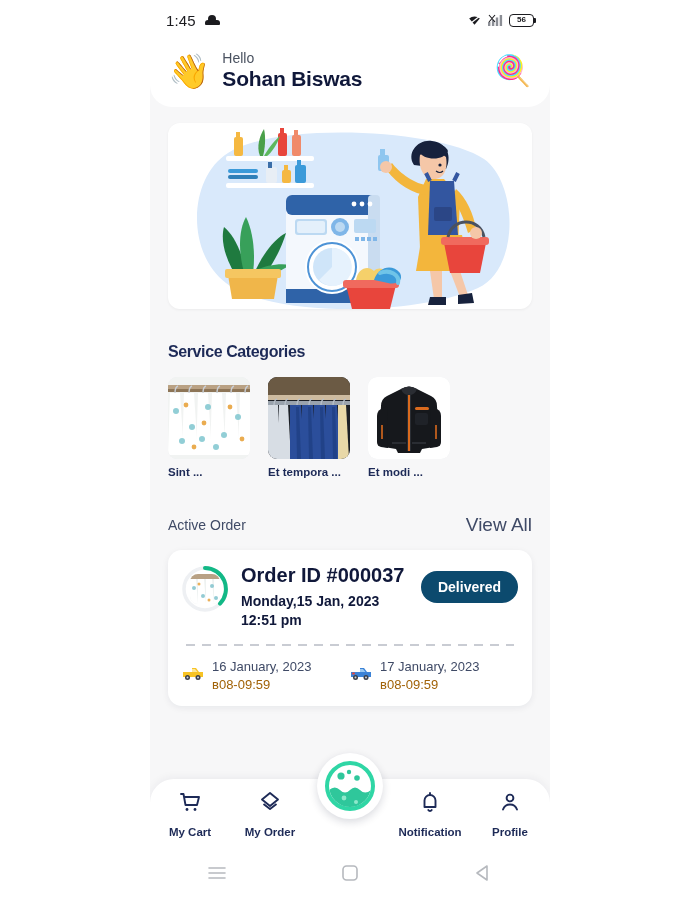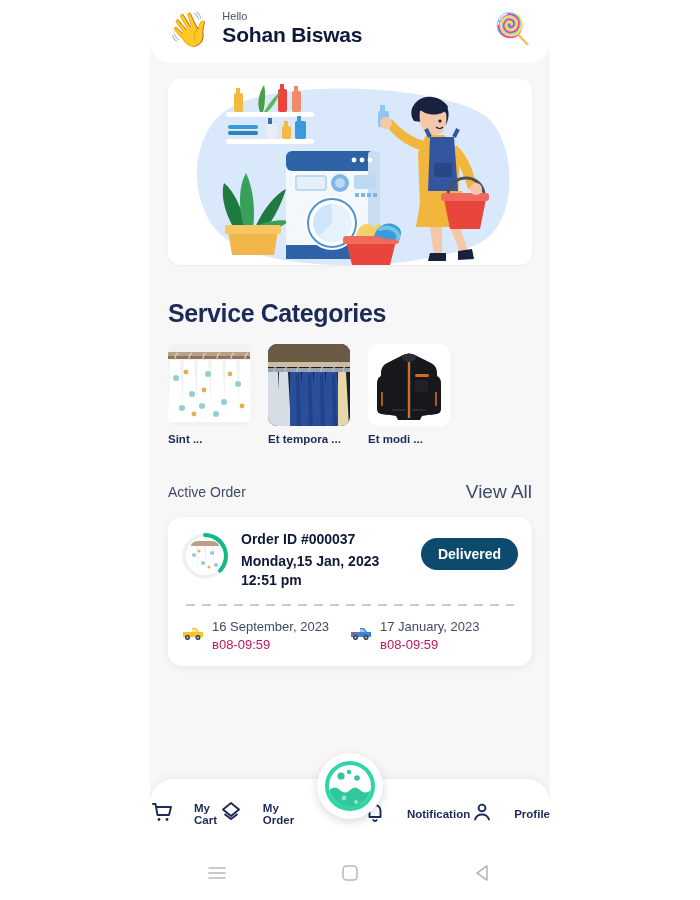--- a/index.html
+++ b/index.html
@@ -43,35 +43,35 @@
   .battery span{ font-size:8px; font-weight:bold; color:#1b1b1f; line-height:1; }
 
   
   .header{
     background:#ffffff; padding:10px 18px 16px 18px;
     display:flex; align-items:center; gap:12px;
     border-radius:0 0 22px 22px;
   }
   .wave-emoji{ font-size:34px; line-height:1; }
   .greet{ flex:1; }
-  .greet-hello{ font-size:11px; color:#4a5260; margin-bottom:1px; }
+  .greet-hello{ font-size:14px; color:#4a5260; margin-bottom:1px; }
   .greet-name{ font-size:21px; font-weight:bold; color:#10183a; letter-spacing:-.2px; }
   .lolly-emoji{ font-size:30px; line-height:1; }
 
   
   .hero{
     margin:16px 18px 0 18px; height:186px; background:#ffffff;
     border-radius:12px; overflow:hidden; position:relative;
     box-shadow:0 1px 3px rgba(0,0,0,.05);
   }
   .hero svg{ display:block; width:100%; height:100%; }
 
   
   .sec-title{
-    margin:34px 18px 0 18px; font-size:25px; font-weight:bold;
+    margin:34px 18px 0 18px; font-size:16px; font-weight:bold;
     color:#1d2a57; letter-spacing:-.4px;
   }
 
   
   .cats{ display:flex; gap:18px; margin:16px 18px 0 18px; }
   .cat{ width:82px; }
   .cat-img{
     width:82px; height:82px; border-radius:9px; overflow:hidden;
     background:#e9ecef; position:relative;
   }
@@ -91,47 +91,47 @@
 
   
   .order-card{
     margin:14px 18px 0 18px; background:#ffffff; border-radius:14px;
     padding:14px 14px 12px 14px; box-shadow:0 2px 7px rgba(16,24,58,.07);
   }
   .oc-top{ display:flex; align-items:flex-start; gap:13px; }
   .oc-thumb{ position:relative; width:46px; height:46px; flex:none; margin-top:2px; }
   .oc-thumb svg{ position:absolute; inset:0; width:46px; height:46px; }
   .oc-info{ flex:1; min-width:0; }
-  .oc-id{ font-size:14px; font-weight:bold; color:#10183a; margin-bottom:5px; }
+  .oc-id{ font-size:20px; font-weight:bold; color:#10183a; margin-bottom:5px; }
   .oc-date{ font-size:14px; font-weight:bold; color:#10183a; line-height:1.35; }
   .oc-badge{
     flex:none; margin-top:7px; background:#0c4a6e; color:#ffffff;
     font-size:14px; font-weight:bold; border-radius:20px; padding:8px 17px;
     white-space:nowrap;
   }
   .oc-sep{
     margin:14px 4px 12px 4px; height:2px;
     background-image:repeating-linear-gradient(to right,#c9ccd3 0 9px,transparent 9px 16px);
   }
   .oc-bottom{ display:flex; }
   .oc-leg{ flex:1; display:flex; align-items:center; gap:8px; }
   .oc-leg-emoji{ font-size:17px; line-height:1; }
   .oc-leg-date{ font-size:13px; color:#3f4a66; line-height:1.4; }
-  .oc-leg-time{ font-size:13px; color:#be185d; line-height:1.4; }
+  .oc-leg-time{ font-size:13px; color:#a16207; line-height:1.4; }
 
   
   .navwrap{ position:absolute; left:0; bottom:55px; width:400px; height:92px; }
   .navbar{
     position:absolute; left:0; bottom:0; width:400px; height:66px;
     background:#ffffff; border-radius:24px 24px 0 0;
     display:flex; align-items:center;
     box-shadow:0 -2px 8px rgba(16,24,58,.05);
   }
   .navitem{
-    flex:1; display:flex; flex-direction:row; align-items:center; gap:20px;
+    flex:1; display:flex; flex-direction:column; align-items:center; gap:8px;
     padding-top:4px;
   }
   .navitem.spacer{ visibility:hidden; }
   .nav-label{ font-size:11.5px; font-weight:bold; color:#1d2a57; }
   .fab{
     position:absolute; left:50%; transform:translateX(-50%); top:0;
     width:66px; height:66px; border-radius:50%; background:#ffffff;
     display:flex; align-items:center; justify-content:center;
     box-shadow:0 3px 9px rgba(16,24,58,.16);
   }
@@ -141,20 +141,46 @@
     position:absolute; left:0; bottom:0; width:400px; height:55px;
     background:#ffffff; display:flex; align-items:center; justify-content:space-around;
   }
   .an-btn{ width:42px; height:30px; display:flex; align-items:center; justify-content:center; }
 </style>
 </head>
 <body>
 
 <div class="phone">
 
+  <div class="statusbar">
+    <div class="sb-left">
+      <div class="sb-time">1:45</div>
+      <div class="cloud-icon"></div>
+    </div>
+    <div class="sb-right">
+      <span class="wifi-icon">
+        <svg width="15" height="12" viewBox="0 0 15 12">
+          <path d="M7.5 10.8 L2.2 4.6 a7.5 7.5 0 0 1 10.6 0 Z" fill="#1b1b1f"></path>
+          <rect x="0" y="5.6" width="15" height="1.2" fill="#ffffff" transform="rotate(-38 7.5 6)"></rect>
+        </svg>
+      </span>
+      <span class="signal-icon">
+        <svg width="15" height="12" viewBox="0 0 15 12">
+          <rect x="0" y="8" width="2.4" height="4" fill="#8b8e95"></rect>
+          <rect x="3.9" y="6" width="2.4" height="6" fill="#8b8e95"></rect>
+          <rect x="7.8" y="3.5" width="2.4" height="8.5" fill="#8b8e95"></rect>
+          <rect x="11.7" y="1" width="2.4" height="11" fill="#8b8e95"></rect>
+          <path d="M1 1 L7 8 M7 1 L1 8" stroke="#1b1b1f" stroke-width="1.1"></path>
+        </svg>
+      </span>
+      <span class="battery">
+        <span>56</span>
+      </span>
+    </div>
+  </div>
 
   <div class="header">
     <div class="wave-emoji">👋</div>
     <div class="greet">
       <div class="greet-hello">Hello</div>
       <div class="greet-name">Sohan Biswas</div>
     </div>
     <div class="lolly-emoji">🍭</div>
   </div>
 
@@ -414,21 +440,21 @@
           <svg width="22" height="14" viewBox="0 0 22 14">
             <path d="M1 5 L10 5 L10 1 L14 1 L17 5 L21 5 L21 10 L1 10 Z" fill="#f7c325"></path>
             <path d="M10 2 L13 2 L15.5 5 L10 5 Z" fill="#fde79a"></path>
             <circle cx="5.5" cy="10.5" r="2.5" fill="#3a3f4a"></circle>
             <circle cx="16" cy="10.5" r="2.5" fill="#3a3f4a"></circle>
             <circle cx="5.5" cy="10.5" r="1" fill="#cfd4dc"></circle>
             <circle cx="16" cy="10.5" r="1" fill="#cfd4dc"></circle>
           </svg>
         </span>
         <span>
-          <span class="oc-leg-date" style="display:block">16 September, 2023</span>
+          <span class="oc-leg-date" style="display:block">16 January, 2023</span>
           <span class="oc-leg-time" style="display:block">ʙ08-09:59</span>
         </span>
       </div>
       <div class="oc-leg">
         <span class="oc-leg-emoji">
           <svg width="22" height="14" viewBox="0 0 22 14">
             <path d="M1 5 L10 5 L10 1 L14 1 L17 5 L21 5 L21 10 L1 10 Z" fill="#3b82d6"></path>
             <path d="M10 2 L13 2 L15.5 5 L10 5 Z" fill="#9cc9f2"></path>
             <rect x="2" y="5.6" width="3" height="2" rx="1" fill="#e8453c"></rect>
             <circle cx="5.5" cy="10.5" r="2.5" fill="#3a3f4a"></circle>

